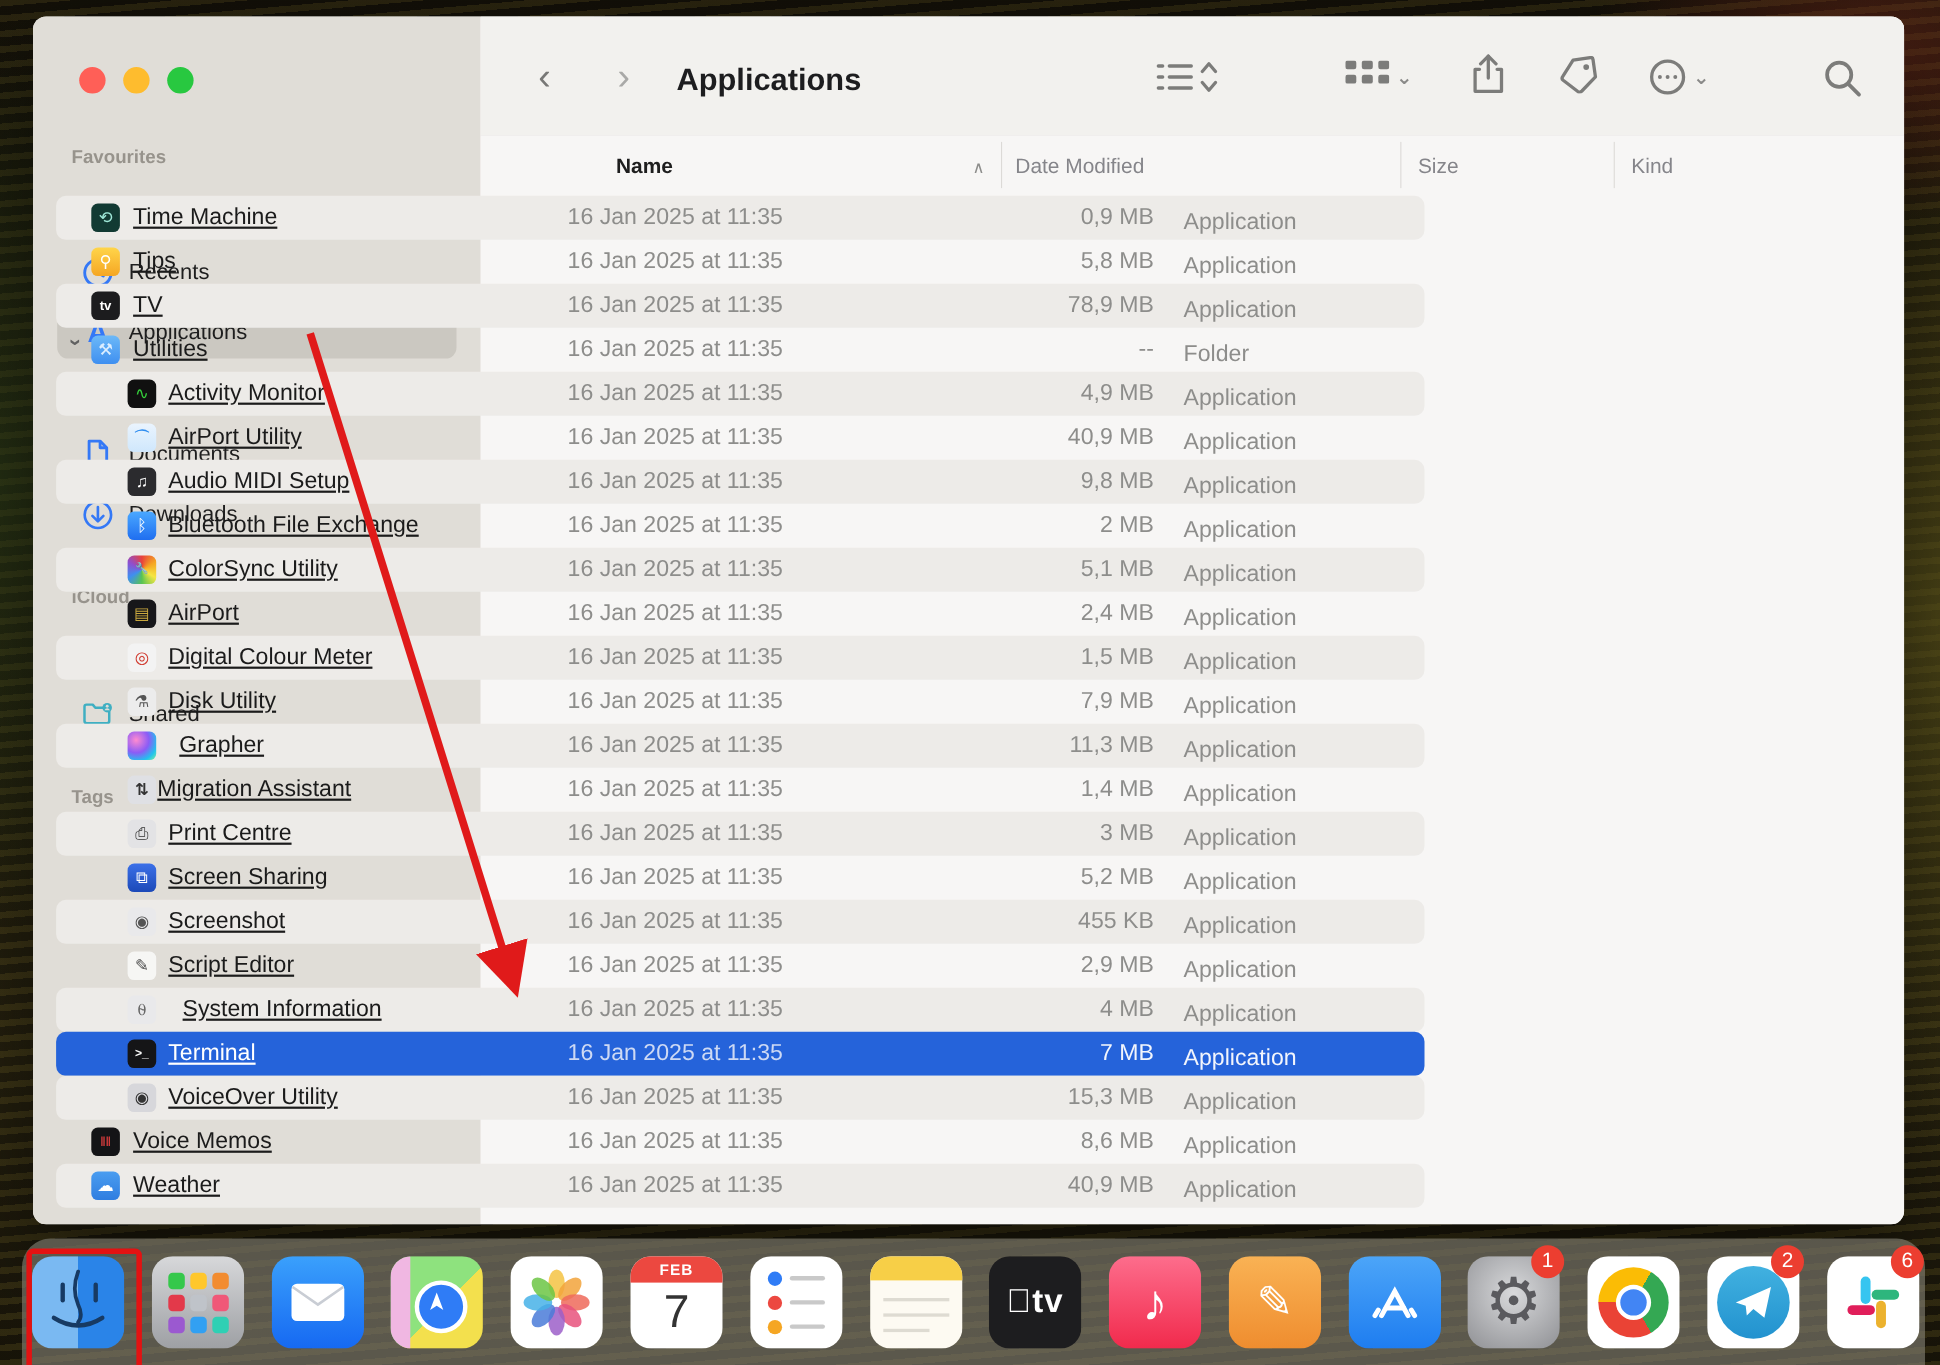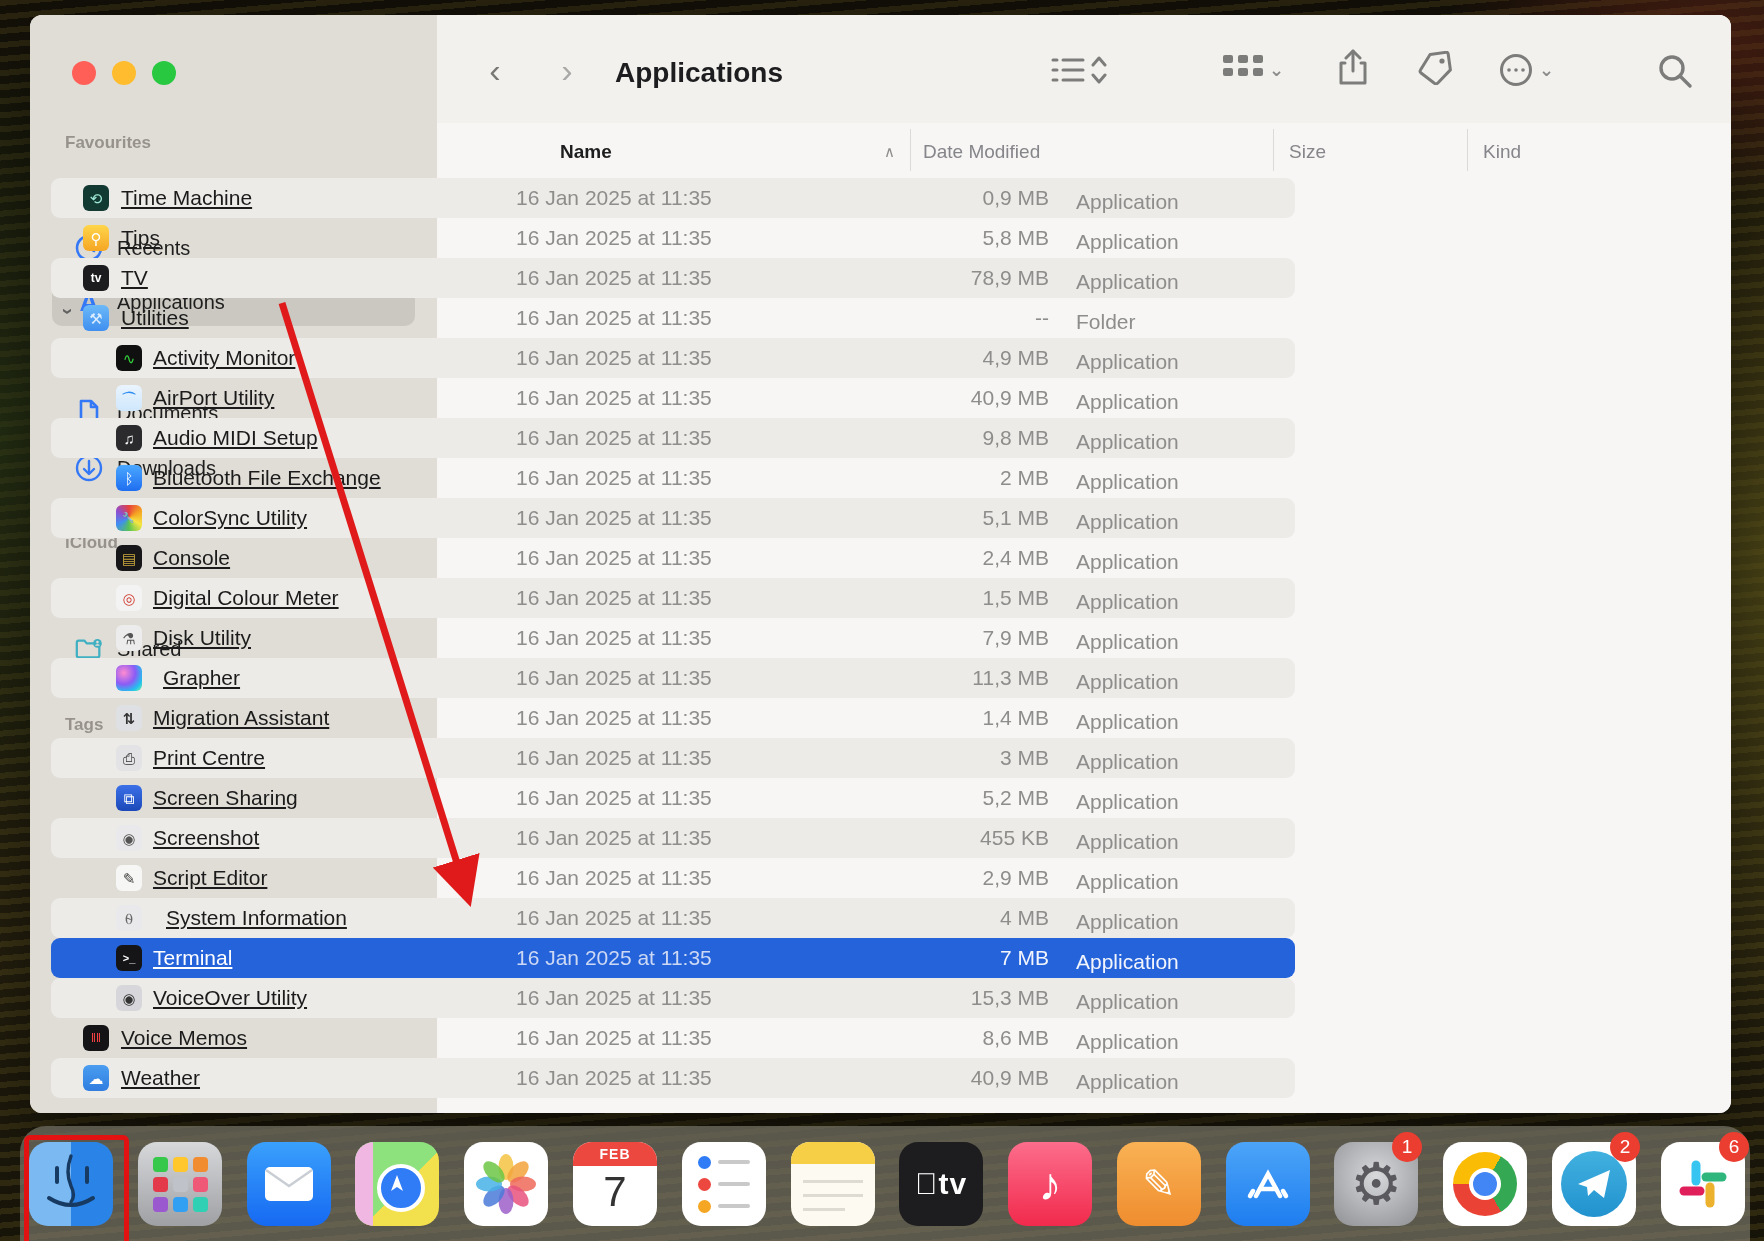--- a/index.html
+++ b/index.html
@@ -309,21 +309,21 @@
           <div class="ficon" style="left:65px;background:conic-gradient(#e8413c,#f5a623,#f5e642,#58c452,#3f8ff0,#8e4fd0,#e8413c);color:#fff;
       font-size:10px;">🔧</div>
           <div class="fname" style="left:102px">ColorSync Utility</div>
           <div class="fdate">16 Jan 2025 at 11:35</div>
           <div class="fsize">5,1 MB</div>
           <div class="fkind">Application</div>
         </div>
         <div class="row">
           <div class="ficon" style="left:65px;background:#17171a;color:#caa93f;
       ">▤</div>
-          <div class="fname" style="left:102px">Console</div>
+          <div class="fname" style="left:102px">AirPort</div>
           <div class="fdate">16 Jan 2025 at 11:35</div>
           <div class="fsize">2,4 MB</div>
           <div class="fkind">Application</div>
         </div>
         <div class="row striped">
           <div class="ficon" style="left:65px;background:#f3f3f3;color:#d03a2f;
       font-weight:700;">◎</div>
           <div class="fname" style="left:102px">Digital Colour Meter</div>
           <div class="fdate">16 Jan 2025 at 11:35</div>
           <div class="fsize">1,5 MB</div>
@@ -341,21 +341,21 @@
           <div class="ficon" style="left:65px;background:radial-gradient(circle at 30% 30%,#ff8bd0,#8b5cf6 45%,#22c1ee 75%,#7ef29a);color:#fff;
       "></div>
           <div class="fname" style="left:112px">Grapher</div>
           <div class="fdate">16 Jan 2025 at 11:35</div>
           <div class="fsize">11,3 MB</div>
           <div class="fkind">Application</div>
         </div>
         <div class="row">
           <div class="ficon" style="left:65px;background:#dfe0e4;color:#333;
       font-weight:700;">⇅</div>
-          <div class="fname" style="left:102px">Migration Assistant</div>
+          <div class="fname" style="left:92px">Migration Assistant</div>
           <div class="fdate">16 Jan 2025 at 11:35</div>
           <div class="fsize">1,4 MB</div>
           <div class="fkind">Application</div>
         </div>
         <div class="row striped">
           <div class="ficon" style="left:65px;background:#e3e3e5;color:#333;
       ">⎙</div>
           <div class="fname" style="left:102px">Print Centre</div>
           <div class="fdate">16 Jan 2025 at 11:35</div>
           <div class="fsize">3 MB</div>

